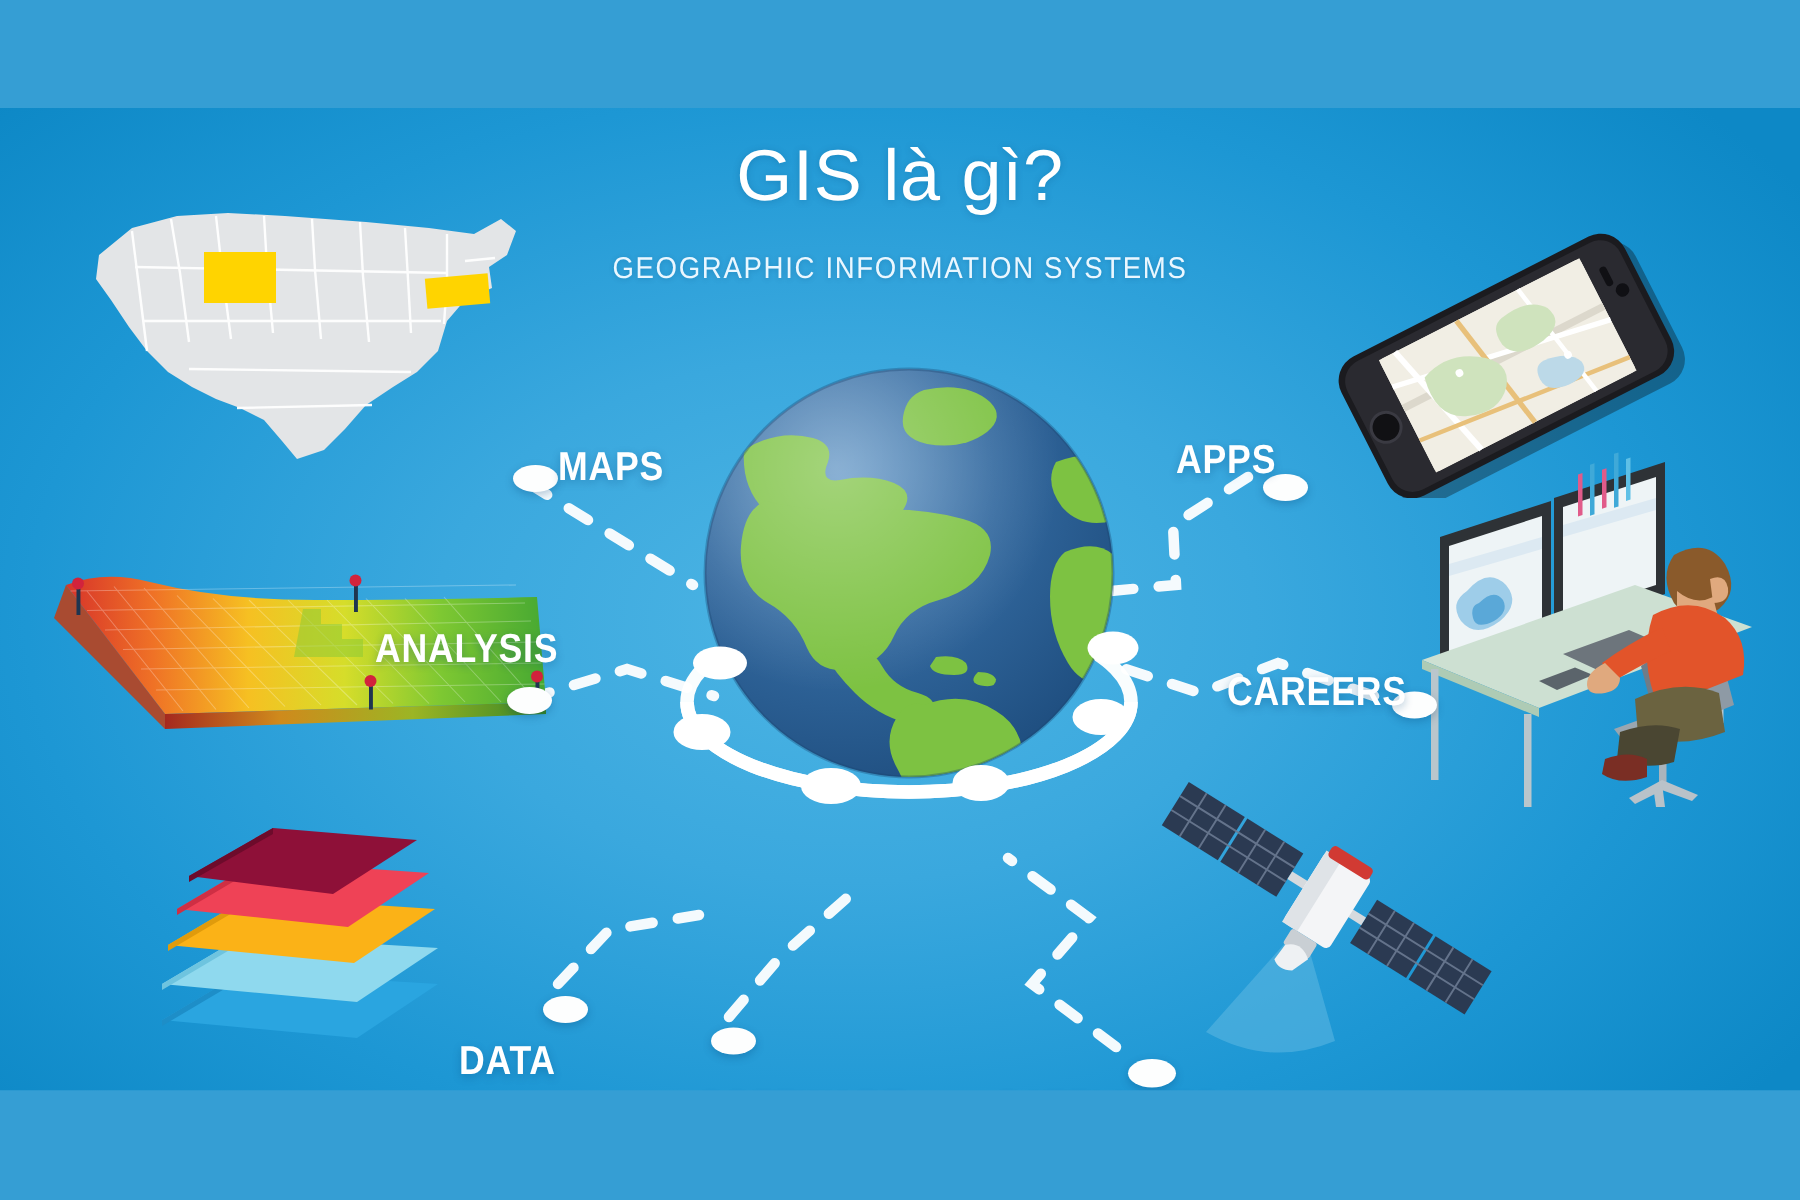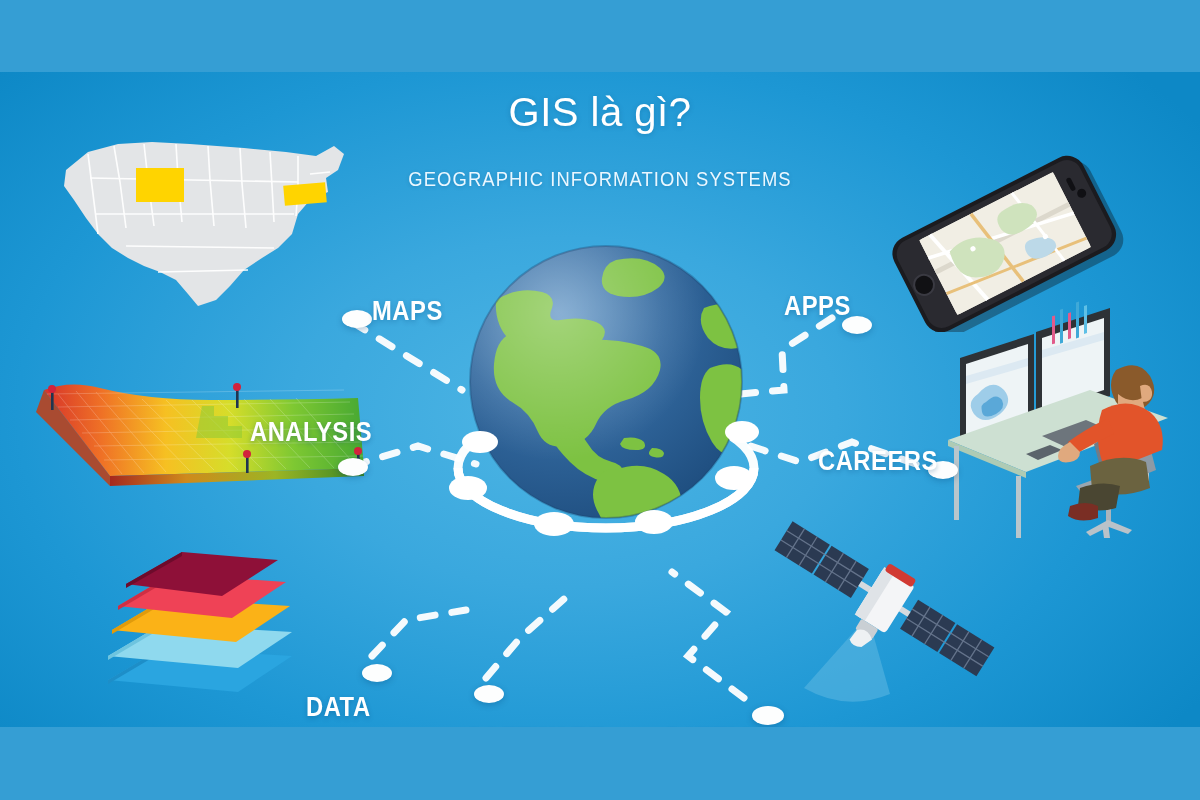--- a/index.html
+++ b/index.html
@@ -16,21 +16,21 @@
 
   
   #canvas{position:absolute;left:0;top:72px;width:1200px;height:655px;
           background:
             radial-gradient(ellipse 780px 500px at 47% 52%,
               #4db5e4 0%, #3aa8de 35%, #1d97d4 70%, #0d88c6 100%);
           overflow:hidden;}
 
   
   #title{position:absolute;left:0;top:18px;width:1200px;text-align:center;
-         color:#ffffff;font-size:40px;font-weight:400;letter-spacing:.5px;
+         color:#ffffff;font-size:48px;font-weight:400;letter-spacing:.5px;
          text-shadow:0 1px 5px rgba(0,70,120,.25);}
   #subtitle{position:absolute;left:0;top:96px;width:1200px;text-align:center;
             color:#eaf7ff;font-size:20px;font-weight:400;letter-spacing:1.2px;
             transform:scaleX(.92);transform-origin:center;
             text-shadow:0 1px 4px rgba(0,70,120,.25);}
 
   
   .nlabel{position:absolute;color:#ffffff;font-size:27px;font-weight:700;
           letter-spacing:.6px;white-space:nowrap;transform:scaleX(.88);
           text-shadow:0 2px 6px rgba(0,70,120,.33);z-index:25;}

